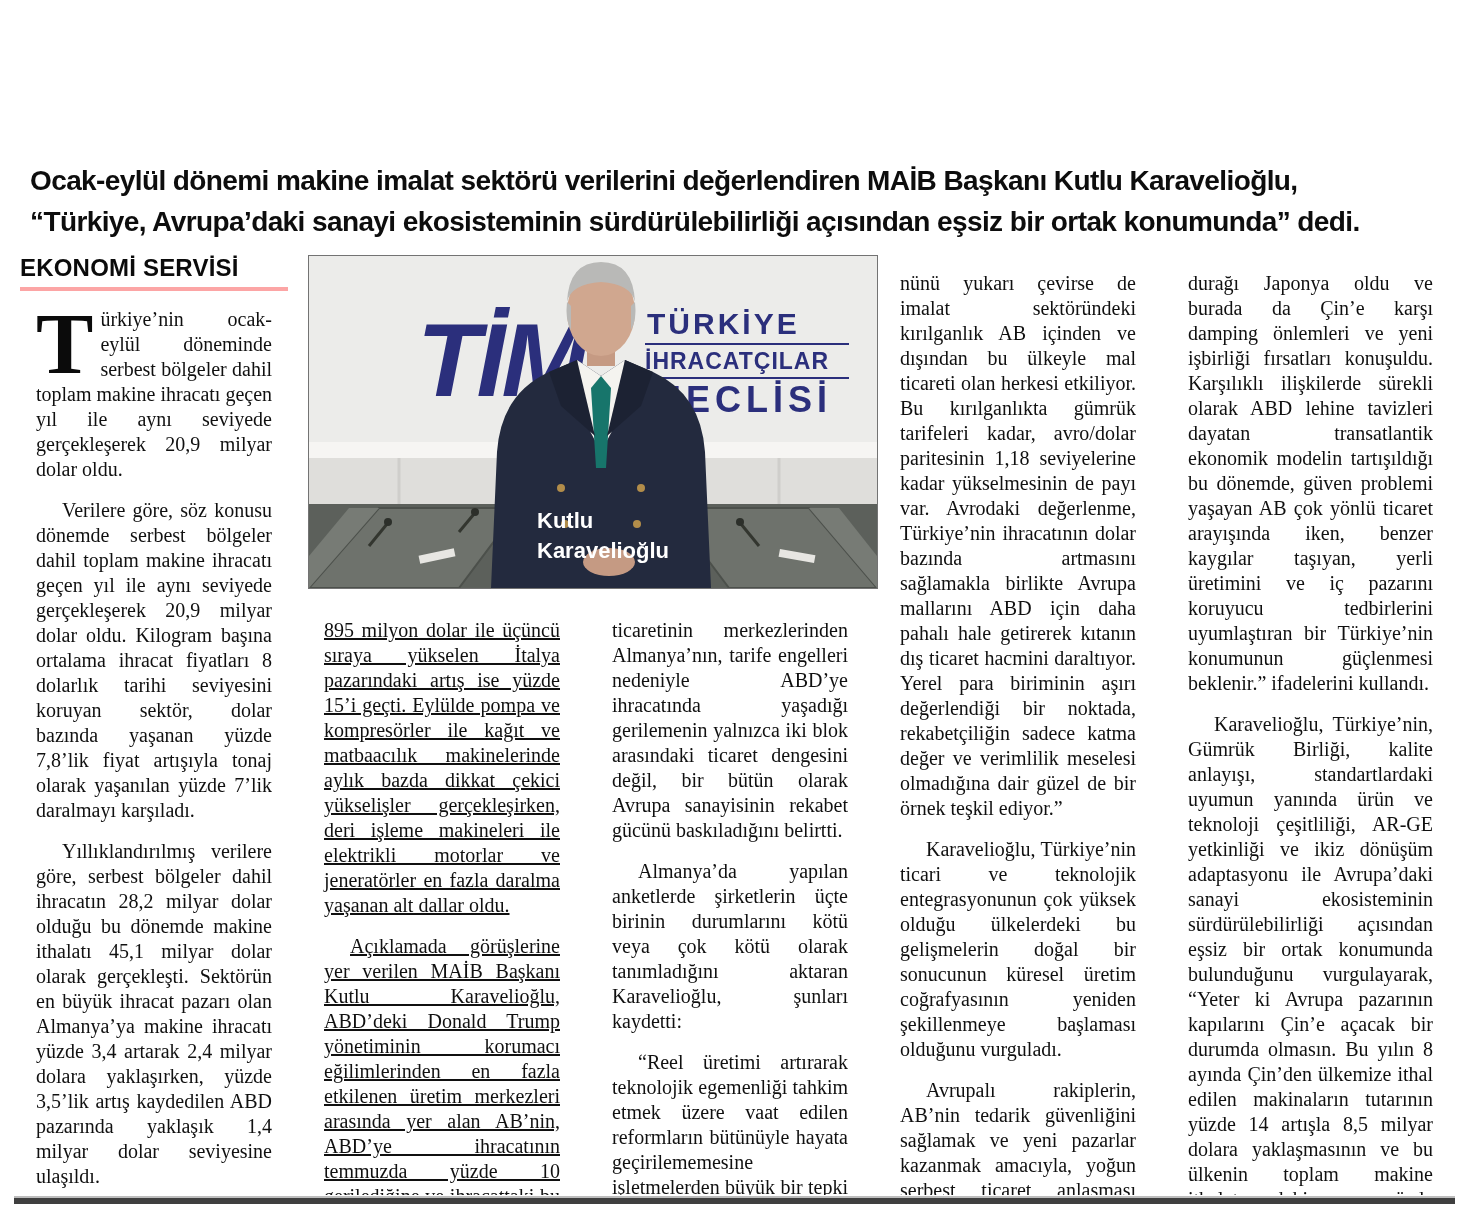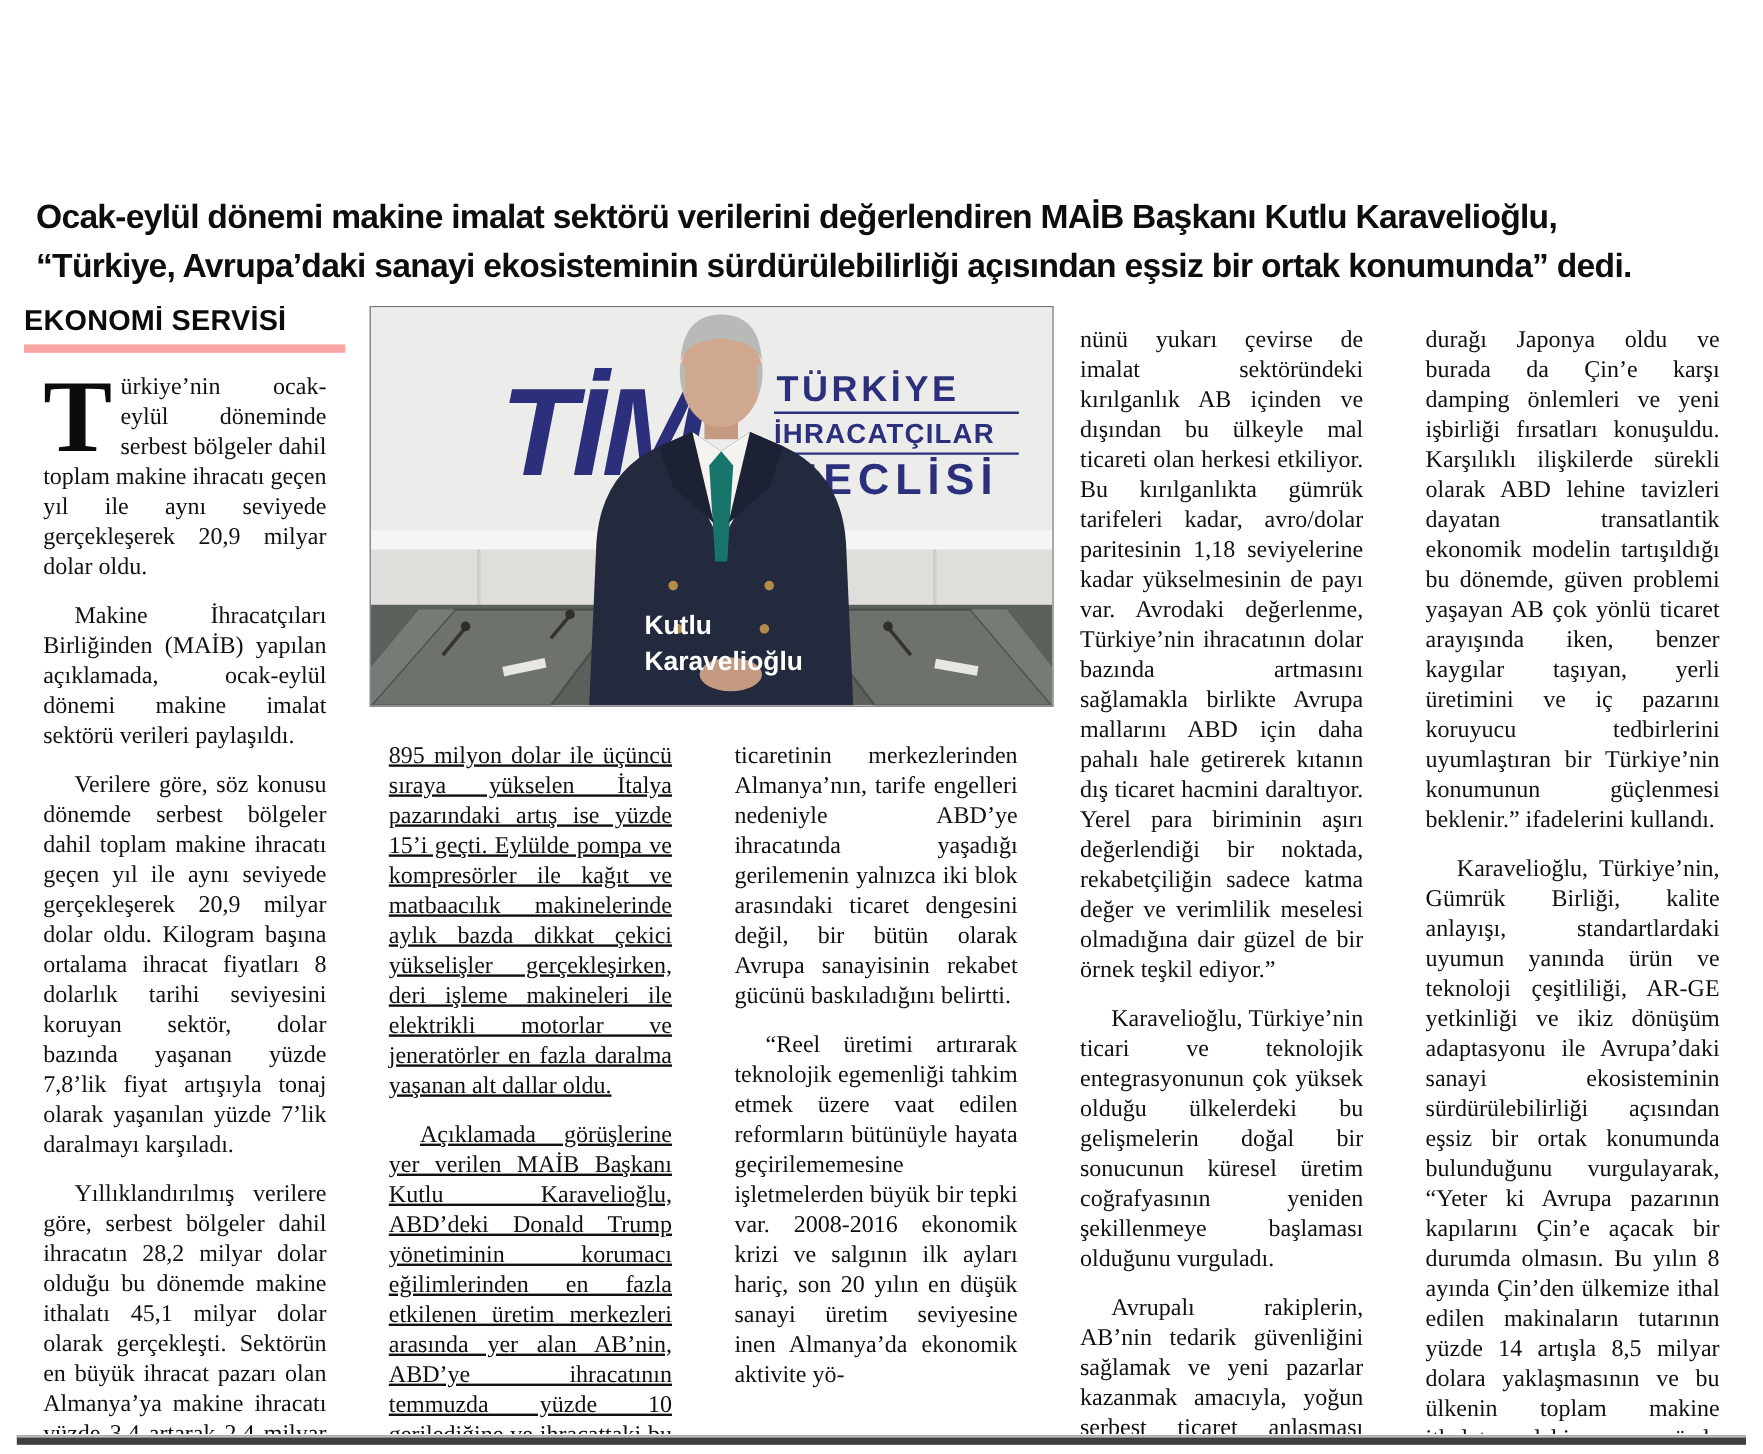--- a/index.html
+++ b/index.html
@@ -19,21 +19,21 @@
   .body-area{position:absolute;left:0;top:255px;width:1469px;height:940px;}
   .col{position:absolute;top:0;height:940px;overflow:hidden;text-align:justify;
        font-size:20px;line-height:25px;}
   #col1{left:20px;width:268px;}
   #col2{left:308px;width:268px;top:347px;height:593px;text-decoration:underline;}
   #col3{left:596px;width:268px;top:347px;height:593px;}
   #col4{left:884px;width:268px;}
   #col5{left:1172px;width:277px;}
 
   .section-label{font-family:"Liberation Sans","DejaVu Sans",sans-serif;font-weight:bold;
-                 font-size:24px;letter-spacing:0.2px;color:#0b0b0b;border-bottom:7px solid #fca5a5;
+                 font-size:24px;letter-spacing:0.2px;color:#0b0b0b;border-bottom:4px solid #fca5a5;
                  padding-bottom:7px;margin-bottom:14px;text-align:left;}
   .para{margin:16px;}
   .para.indent{text-indent:26px;}
   .dropcap{float:left;font-size:86px;line-height:70px;height:72px;padding:2px 7px 0 0;
            font-weight:bold;color:#0b0b0b;}
 
   
   .photo{position:absolute;left:308px;top:0;width:570px;height:334px;border:1px solid #737373;
          box-sizing:border-box;background:#e9e8e5;overflow:hidden;}
   .photo svg{display:block;}
@@ -51,21 +51,20 @@
   <div class="subhead">
     <div>Ocak-eylül dönemi makine imalat sektörü verilerini değerlendiren MAİB Başkanı Kutlu Karavelioğlu,</div>
     <div>“Türkiye, Avrupa’daki sanayi ekosisteminin sürdürülebilirliği açısından eşsiz bir ortak konumunda” dedi.</div>
   </div>
 
   <div class="body-area">
 
     <div class="col" id="col1">
       <div class="section-label">EKONOMİ SERVİSİ</div>
     <p class="para"><span class="dropcap">T</span>ürkiye’nin ocak-eylül döneminde serbest bölgeler dahil toplam makine ihracatı geçen yıl ile aynı seviyede gerçekleşerek 20,9 milyar dolar oldu.</p>
-        <p class="para indent">Makine İhracatçıları Birliğinden (MAİB) yapılan açıklamada, ocak-eylül dönemi makine imalat sektörü verileri paylaşıldı.</p>
         <p class="para indent">Verilere göre, söz konusu dönemde serbest bölgeler dahil toplam makine ihracatı geçen yıl ile aynı seviyede gerçekleşerek 20,9 milyar dolar oldu. Kilogram başına ortalama ihracat fiyatları 8 dolarlık tarihi seviyesini koruyan sektör, dolar bazında yaşanan yüzde 7,8’lik fiyat artışıyla tonaj olarak yaşanılan yüzde 7’lik daralmayı karşıladı.</p>
         <p class="para indent">Yıllıklandırılmış verilere göre, serbest bölgeler dahil ihracatın 28,2 milyar dolar olduğu bu dönemde makine ithalatı 45,1 milyar dolar olarak gerçekleşti. Sektörün en büyük ihracat pazarı olan Almanya’ya makine ihracatı yüzde 3,4 artarak 2,4 milyar dolara yaklaşırken, yüzde 3,5’lik artış kaydedilen ABD pazarında yaklaşık 1,4 milyar dolar seviyesine ulaşıldı.</p>
         <p class="para indent">Bu yıl bir sıçrama yaparak</p>
       </div>
 
     <div class="photo">
       <svg width="568" height="332" viewBox="0 0 568 332">
 
         <rect x="0" y="0" width="568" height="332" fill="#eae9e6"></rect>
         <rect x="0" y="0" width="568" height="186" fill="#ececea"></rect>
@@ -126,20 +125,21 @@
         </g>
       </svg>
     </div>
 
     <div class="col" id="col2">
         <p class="para">895 milyon dolar ile üçüncü sıraya yükselen İtalya pazarındaki artış ise yüzde 15’i geçti. Eylülde pompa ve kompresörler ile kağıt ve matbaacılık makinelerinde aylık bazda dikkat çekici yükselişler gerçekleşirken, deri işleme makineleri ile elektrikli motorlar ve jeneratörler en fazla daralma yaşanan alt dallar oldu.</p>
         <p class="para indent">Açıklamada görüşlerine yer verilen MAİB Başkanı Kutlu Karavelioğlu, ABD’deki Donald Trump yönetiminin korumacı eğilimlerinden en fazla etkilenen üretim merkezleri arasında yer alan AB’nin, ABD’ye ihracatının temmuzda yüzde 10 gerilediğine ve ihracattaki bu yavaşlamanın Avrupalı işletmelerin kaygılarını artırdığına dikkati çekti.</p>
       </div>
     <div class="col" id="col3">
         <p class="para">ticaretinin merkezlerinden Almanya’nın, tarife engelleri nedeniyle ABD’ye ihracatında yaşadığı gerilemenin yalnızca iki blok arasındaki ticaret dengesini değil, bir bütün olarak Avrupa sanayisinin rekabet gücünü baskıladığını belirtti.</p>
+        <p class="para indent">Almanya’da yapılan anketlerde şirketlerin üçte birinin durumlarını kötü veya çok kötü olarak tanımladığını aktaran Karavelioğlu, şunları kaydetti:</p>
         <p class="para indent">“Reel üretimi artırarak teknolojik egemenliği tahkim etmek üzere vaat edilen reformların bütünüyle hayata geçirilememesine işletmelerden büyük bir tepki var. 2008-2016 ekonomik krizi ve salgının ilk ayları hariç, son 20 yılın en düşük sanayi üretim seviyesine inen Almanya’da ekonomik aktivite yö-</p>
       </div>
     <div class="col" id="col4">
         <p class="para">nünü yukarı çevirse de imalat sektöründeki kırılganlık AB içinden ve dışından bu ülkeyle mal ticareti olan herkesi etkiliyor. Bu kırılganlıkta gümrük tarifeleri kadar, avro/dolar paritesinin 1,18 seviyelerine kadar yükselmesinin de payı var. Avrodaki değerlenme, Türkiye’nin ihracatının dolar bazında artmasını sağlamakla birlikte Avrupa mallarını ABD için daha pahalı hale getirerek kıtanın dış ticaret hacmini daraltıyor. Yerel para biriminin aşırı değerlendiği bir noktada, rekabetçiliğin sadece katma değer ve verimlilik meselesi olmadığına dair güzel de bir örnek teşkil ediyor.”</p>
         <p class="para indent">Karavelioğlu, Türkiye’nin ticari ve teknolojik entegrasyonunun çok yüksek olduğu ülkelerdeki bu gelişmelerin doğal bir sonucunun küresel üretim coğrafyasının yeniden şekillenmeye başlaması olduğunu vurguladı.</p>
         <p class="para indent">Avrupalı rakiplerin, AB’nin tedarik güvenliğini sağlamak ve yeni pazarlar kazanmak amacıyla, yoğun serbest ticaret anlaşması müzakereleri dahil, büyük çaba içinde olduklarını belirten Karavelioğlu, “Çin kaynaklı piyasa bozucu uygulamalara karşı yeni müttefikler edinme çalışmalarının şimdilik son</p>
       </div>
     <div class="col" id="col5">
         <p class="para">durağı Japonya oldu ve burada da Çin’e karşı damping önlemleri ve yeni işbirliği fırsatları konuşuldu. Karşılıklı ilişkilerde sürekli olarak ABD lehine tavizleri dayatan transatlantik ekonomik modelin tartışıldığı bu dönemde, güven problemi yaşayan AB çok yönlü ticaret arayışında iken, benzer kaygılar taşıyan, yerli üretimini ve iç pazarını koruyucu tedbirlerini uyumlaştıran bir Türkiye’nin konumunun güçlenmesi beklenir.” ifadelerini kullandı.</p>
         <p class="para indent">Karavelioğlu, Türkiye’nin, Gümrük Birliği, kalite anlayışı, standartlardaki uyumun yanında ürün ve teknoloji çeşitliliği, AR-GE yetkinliği ve ikiz dönüşüm adaptasyonu ile Avrupa’daki sanayi ekosisteminin sürdürülebilirliği açısından eşsiz bir ortak konumunda bulunduğunu vurgulayarak, “Yeter ki Avrupa pazarının kapılarını Çin’e açacak bir durumda olmasın. Bu yılın 8 ayında Çin’den ülkemize ithal edilen makinaların tutarının yüzde 14 artışla 8,5 milyar dolara yaklaşmasının ve bu ülkenin toplam makine ithalatımızdaki payının yüzde 27,8’e yükselmesinin AB’nin kaygılarını derinleştireceğini bilmeliyiz.” değerlendirmesinde bulundu.</p>

